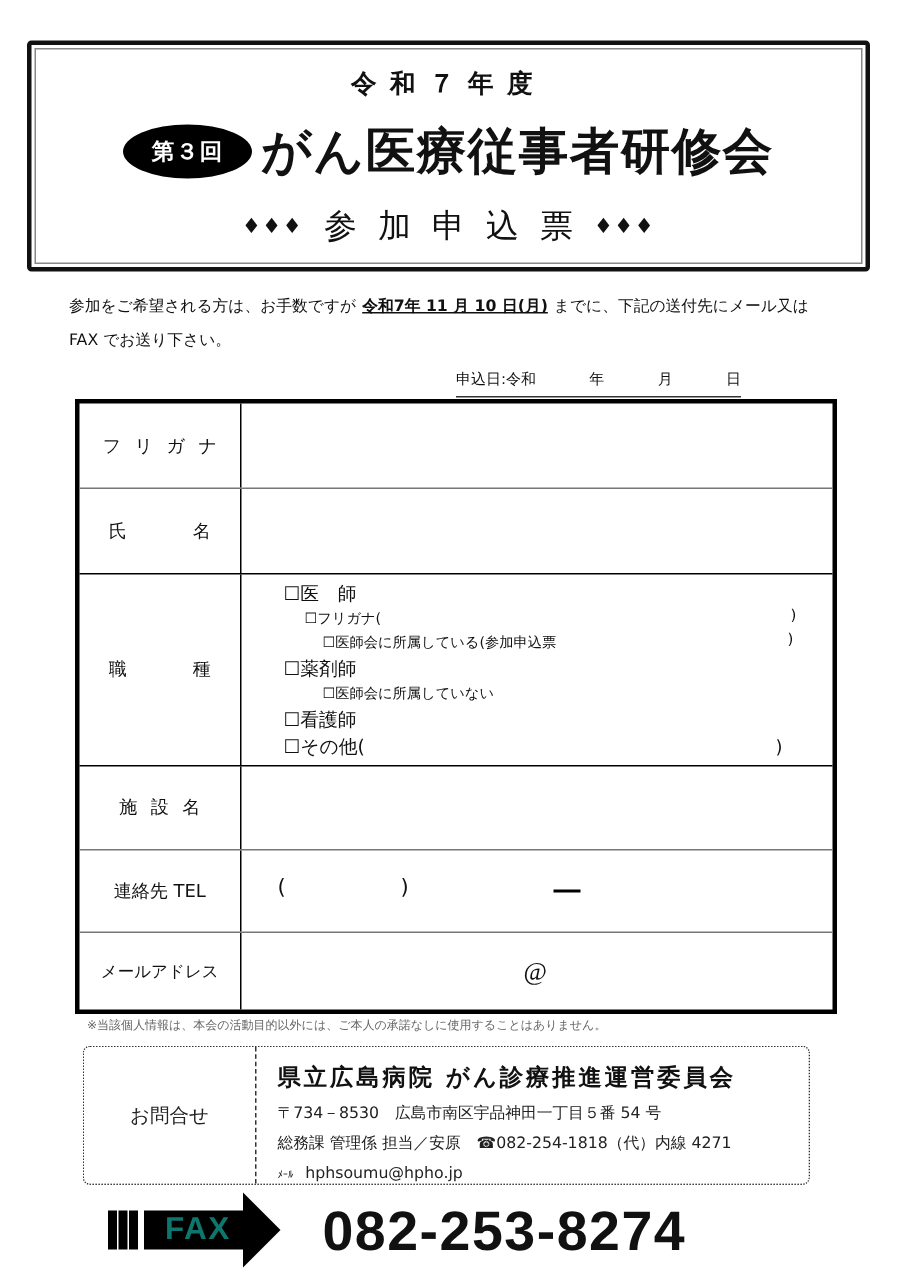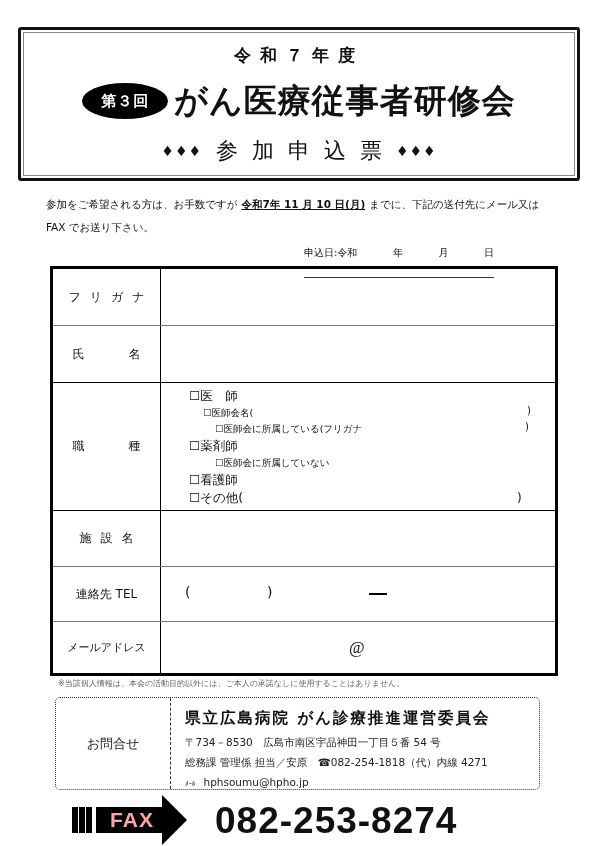--- a/index.html
+++ b/index.html
@@ -43,21 +43,21 @@
 
     
     .intro {
       position: absolute; left: 46px; top: 193px; width: 510px;
       font-size: 10.5px; line-height: 23px;
     }
     .deadline { font-weight: bold; text-decoration: underline; margin: 0 4px; }
 
     .apply-date {
       position: absolute; left: 304px; top: 246px; width: 190px;
-      font-size: 10px; border-bottom: 1px solid #333; padding-bottom: 17px;
+      font-size: 10px; border-bottom: 1px solid #333; padding-bottom: 4px;
       display: flex; justify-content: space-between;
     }
 
     
     .form-table {
       position: absolute; left: 50px; top: 266px; width: 508px; height: 410px;
       border: 3px solid #000;
     }
     .form-row {
       position: absolute; left: 0; right: 0; display: flex;
@@ -101,21 +101,21 @@
     .contact-body { flex: 1; padding-left: 14px; padding-top: 10px; }
     .contact-org { font-size: 15.5px; font-weight: bold; letter-spacing: 2px; margin-bottom: 3px; }
     .contact-line { font-size: 10.5px; line-height: 20px; color: #222; white-space: nowrap; }
     .mail-mini { font-size: 7px; margin-right: 8px; }
 
     
     .fax-row { position: absolute; left: 72px; top: 795px; height: 50px; display: flex; align-items: center; }
     .fax-bars { display: flex; height: 26px; margin-right: 3px; }
     .fax-bar { width: 6px; height: 26px; background: #000; margin-right: 1px; }
     .fax-block {
-      background: #000; color: #fca5a5; height: 26px; width: 72px;
+      background: #000; color: #0f766e; height: 26px; width: 72px;
       font-size: 21px; font-weight: bold; display: flex; align-items: center; justify-content: center;
       font-family: "Liberation Sans", sans-serif; letter-spacing: 1px;
     }
     .fax-arrowhead {
       width: 0; height: 0; border-top: 25px solid transparent; border-bottom: 25px solid transparent;
       border-left: 25px solid #000; margin-left: -6px;
     }
     .fax-number {
       position: absolute; left: 215px; top: 800px;
       font-family: "Liberation Sans", sans-serif; font-weight: bold; font-size: 37px; letter-spacing: 1px;
@@ -173,22 +173,22 @@
     <div class="form-row border-black" style="top:114px; height:128px;">
       <div class="label-cell">
         <div class="wide-label">
             <span>職</span>
             <span>種</span>
           </div>
       </div>
       <div class="value-cell">
         <div class="job-list">
           <div class="job-item">☐医　師</div>
-          <div class="job-item job-sub job-sub1"><span>☐医師会名(</span></div>
-          <div class="job-item job-sub job-sub2"><span>☐医師会に所属している(フリガナ</span></div>
+          <div class="job-item job-sub job-sub1"><span>☐フリガナ(</span></div>
+          <div class="job-item job-sub job-sub2"><span>☐医師会に所属している(参加申込票</span></div>
           <div class="job-item">☐薬剤師</div>
           <div class="job-item job-sub job-sub2">☐医師会に所属していない</div>
           <div class="job-item">☐看護師</div>
           <div class="job-item">☐その他(</div>
         </div>
         <span class="paren-close" style="left:366px; top:22px; font-size:10px;">)</span>
         <span class="paren-close" style="left:364px; top:38px; font-size:10px;">)</span>
         <span class="paren-close" style="left:356px; top:108px; font-size:12px;">)</span>
       </div>
     </div>

